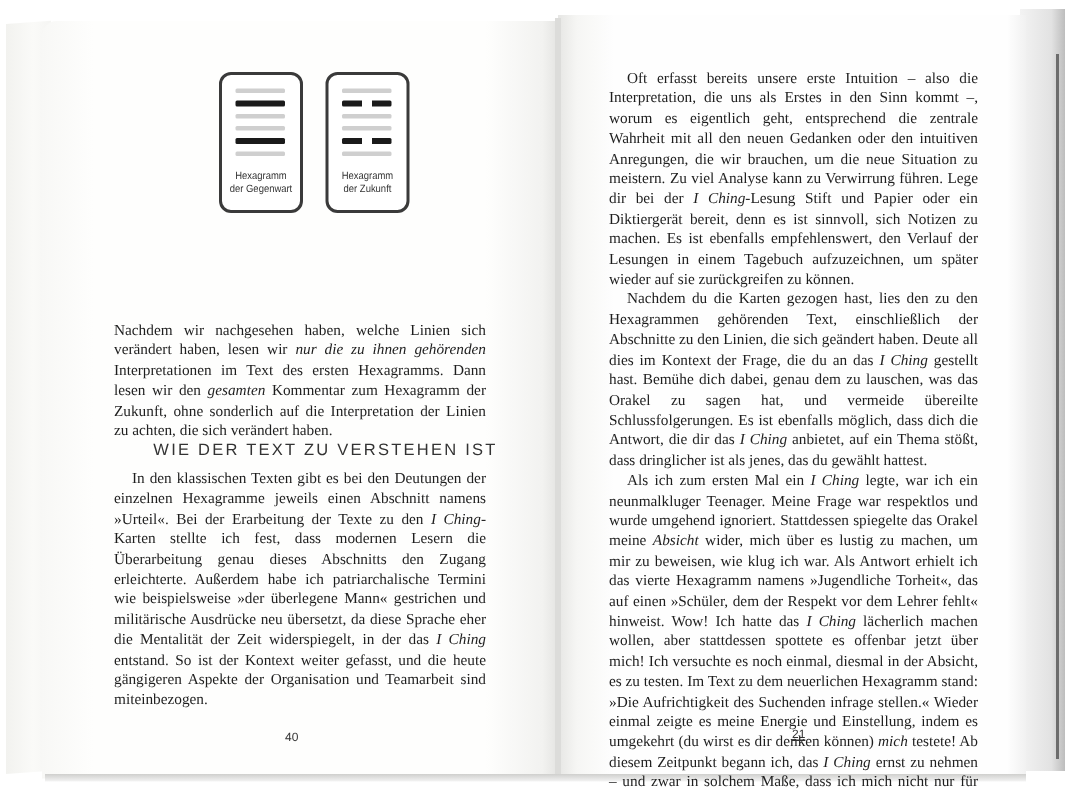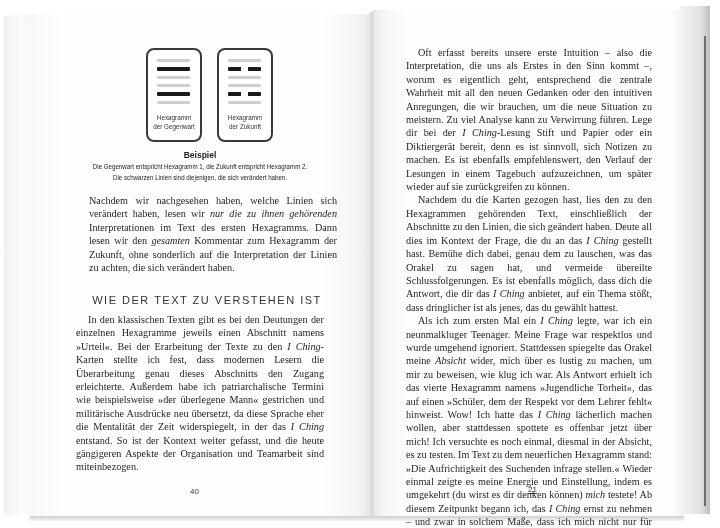--- a/index.html
+++ b/index.html
@@ -38,22 +38,22 @@
 
   .caption { position: absolute; left: 40px; width: 320px; top: 150px; text-align: center;
     font-family: "Liberation Sans", "DejaVu Sans", sans-serif; color: #222; }
   .caption .ctitle { font-size: 8.5px; font-weight: bold; line-height: 11px; }
   .caption .cline { font-size: 7px; line-height: 11px; transform: scaleX(0.88); white-space: nowrap; }
 
   .text { position: absolute; font-size: 10.2px; line-height: 13.4px; text-align: justify; hyphens: none; }
   .text p { margin: 0; }
   .text p.indent { text-indent: 12px; }
   .text i { }
-  .lp1 { left: 76px; top: 194px; width: 248px; margin-left: 13px; }
-  .heading { position: absolute; left: 67px; width: 280px; top: 294px; text-align: center;
+  .lp1 { left: 76px; top: 214px; width: 248px; }
+  .heading { position: absolute; left: 77px; width: 280px; top: 294px; text-align: center;
     font-family: "Liberation Sans", "DejaVu Sans", sans-serif; font-size: 11px; letter-spacing: 1.5px; color: #333; }
   .lp2 { left: 76px; top: 313px; width: 248px; }
   .pagenum { position: absolute; font-family: "Liberation Sans", "DejaVu Sans", sans-serif; font-size: 8px; color: #333; }
   .pn-left { left: 190px; top: 487px; }
   .pn-right { left: 528px; top: 485px; text-decoration: underline; }
 
   .rp { left: 406px; top: 46px; width: 246px; }
 </style>
 </head>
 <body>
@@ -89,25 +89,20 @@
       <div class="hline light" style="top:34px"></div>
       <div class="hline split-dark" style="top:42px"></div>
       <div class="hline light" style="top:51px"></div>
       <div class="card-label">
         <div>Hexagramm</div>
         <div>der Zukunft</div>
       </div>
     </div>
   </div>
 
-  <div class="caption">
-    <div class="ctitle">Beispiel</div>
-    <div class="cline">Die Gegenwart entspricht Hexagramm 1, die Zukunft entspricht Hexagramm 2.</div>
-    <div class="cline">Die schwarzen Linien sind diejenigen, die sich verändert haben.</div>
-  </div>
 
   <div class="text lp1">
     <p><span>Nachdem wir nachgesehen haben, welche Linien sich verändert haben, lesen wir </span><i>nur die zu ihnen gehörenden</i><span> Interpretationen im Text des ersten Hexagramms. Dann lesen wir den </span><i>gesamten</i><span> Kommentar zum Hexagramm der Zukunft, ohne sonderlich auf die Interpretation der Linien zu achten, die sich verändert haben.</span></p>
   </div>
 
   <div class="heading">WIE DER TEXT ZU VERSTEHEN IST</div>
 
   <div class="text lp2">
     <p class="indent"><span>In den klassischen Texten gibt es bei den Deutungen der einzelnen Hexagramme jeweils einen Abschnitt namens »Urteil«. Bei der Erarbeitung der Texte zu den </span><i>I Ching</i><span>-Karten stellte ich fest, dass modernen Lesern die Überarbeitung genau dieses Abschnitts den Zugang erleichterte. Außerdem habe ich patriarchalische Termini wie beispielsweise »der überlegene Mann« gestrichen und militärische Ausdrücke neu übersetzt, da diese Sprache eher die Mentalität der Zeit widerspiegelt, in der das </span><i>I Ching</i><span> entstand. So ist der Kontext weiter gefasst, und die heute gängigeren Aspekte der Organisation und Teamarbeit sind miteinbezogen.</span></p>
   </div>

